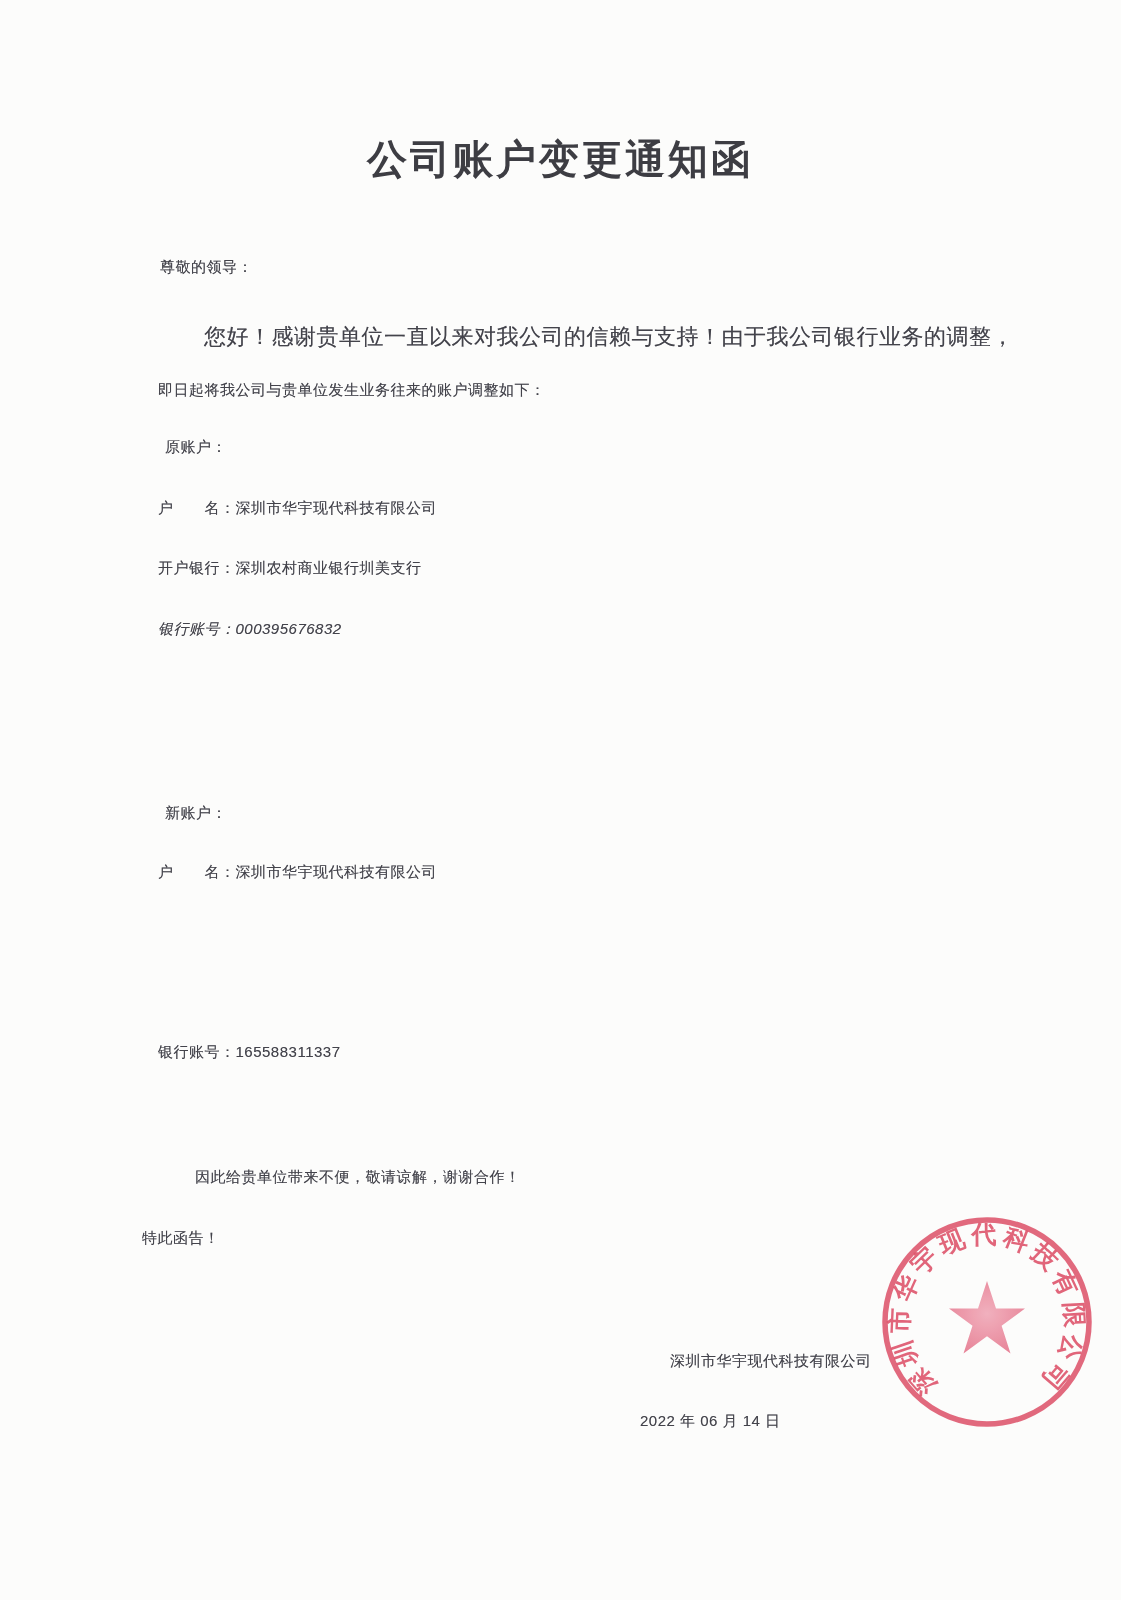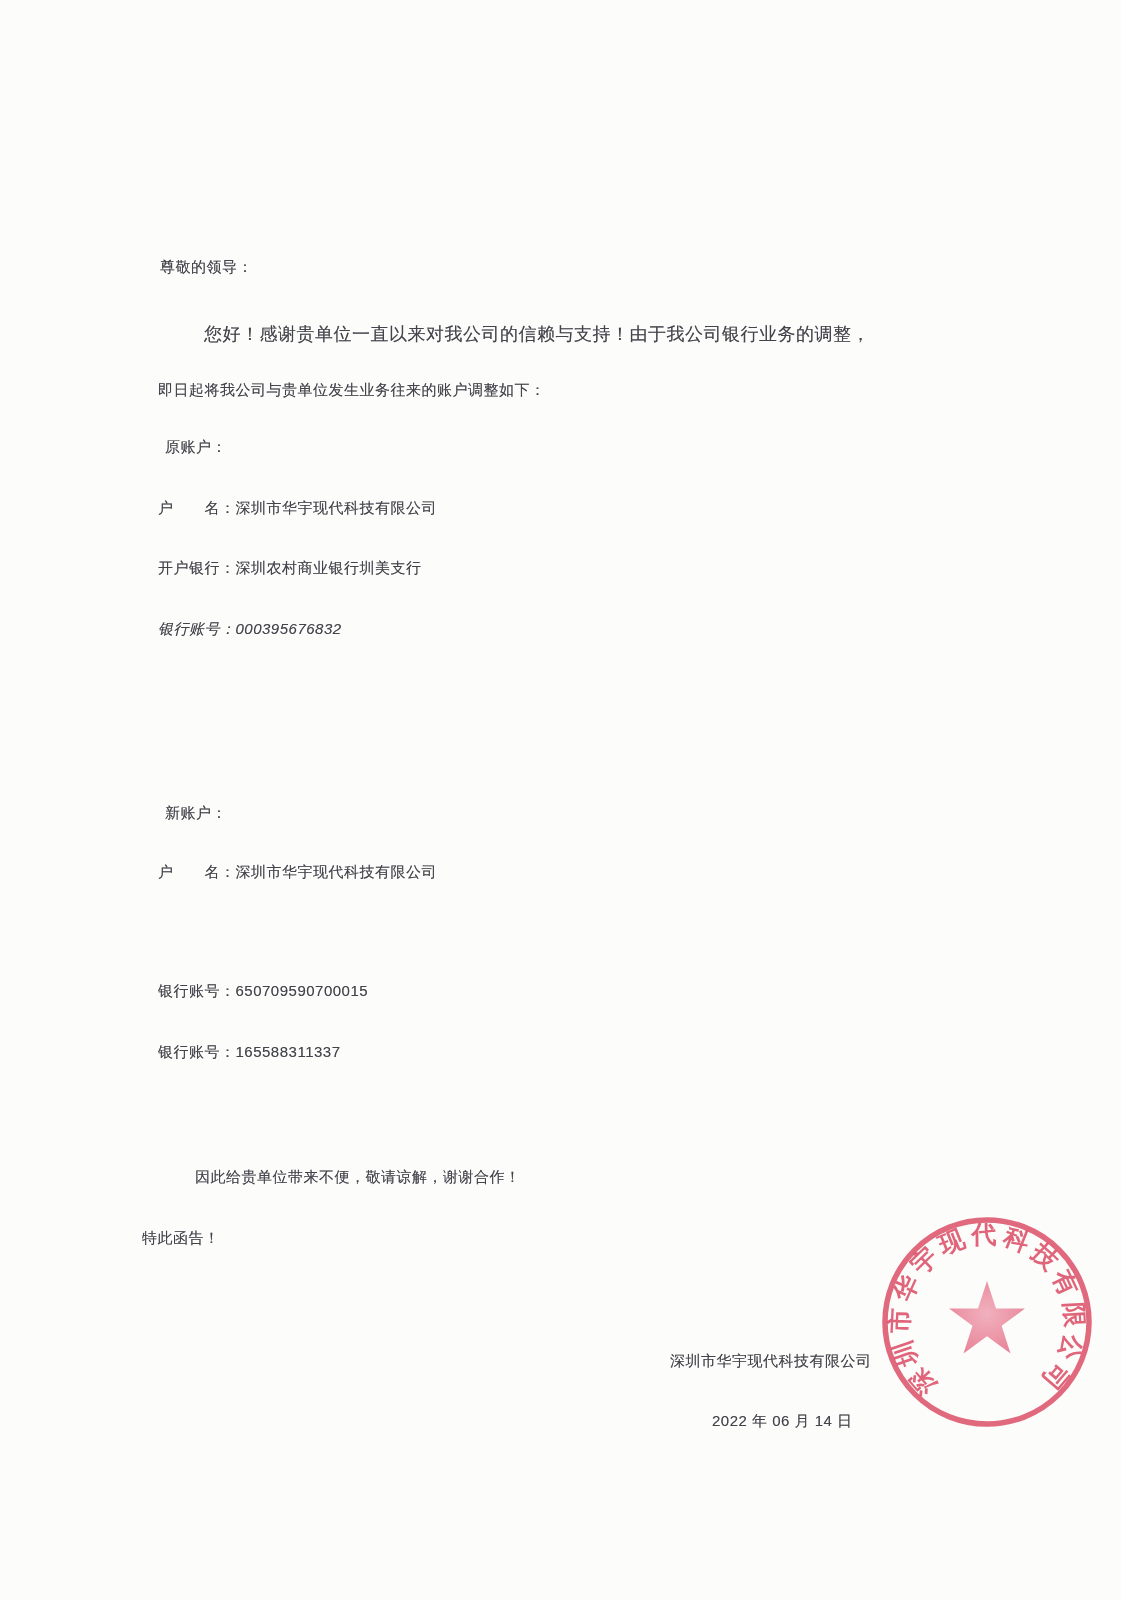--- a/index.html
+++ b/index.html
@@ -33,21 +33,21 @@
     position: absolute;
     font-size: 15px;
     line-height: 1.25;
     letter-spacing: 0.5px;
     white-space: nowrap;
     color: #43434b;
     text-shadow: 0 0 0.5px rgba(62,62,72,0.45);
   }
   .line .lbl { color: #43434b; }
   .line .val { color: #43434b; }
-  .intro-long { font-size: 18px; }
+  .intro-long { font-size: 22px; }
   .seal-wrap {
     position: absolute;
     left: 879px;
     top: 1214px;
     width: 216px;
     height: 216px;
     mix-blend-mode: multiply;
     opacity: 0.93;
     pointer-events: none;
   }
@@ -57,20 +57,21 @@
     font-size: 25px;
     font-weight: 600;
     letter-spacing: 5px;
   }
 </style>
 </head>
 <body>
 
 <div class="page">
 
+  <div class="doc-title">公司账户变更通知函</div>
 
   <div class="line" style="left:160px; top:258px;">尊敬的领导：</div>
 
   <div class="line intro-long" style="left:204px; top:323px;">您好！感谢贵单位一直以来对我公司的信赖与支持！由于我公司银行业务的调整，</div>
 
   <div class="line" style="left:158px; top:381px;">即日起将我公司与贵单位发生业务往来的账户调整如下：</div>
 
   <div class="line" style="left:165px; top:438px;">原账户：</div>
 
   <div class="line" style="left:158px; top:499px;">
@@ -85,35 +86,32 @@
     <span class="lbl">银行账号：</span><span class="val">000395676832</span>
   </div>
 
   <div class="line" style="left:165px; top:804px;">新账户：</div>
 
   <div class="line" style="left:158px; top:863px;">
     <span class="lbl">户　　名：</span><span class="val">深圳市华宇现代科技有限公司</span>
   </div>
 
 
-  <div class="line" style="left:158px; top:982px;">
-    <span class="lbl">银行账号：</span><span class="val">650709590700015</span>
-  </div>
 
   <div class="line" style="left:158px; top:1043px;">
     <span class="lbl">银行账号：</span><span class="val">165588311337</span>
   </div>
 
   <div class="line" style="left:158px; top:1168px;margin-left:37px;">因此给贵单位带来不便，敬请谅解，谢谢合作！</div>
 
   <div class="line" style="left:142px; top:1229px;">特此函告！</div>
 
   <div class="line" style="left:670px; top:1352px;">深圳市华宇现代科技有限公司</div>
 
-  <div class="line" style="left:712px; top:1412px;text-align:center;">2022 年 06 月 14 日</div>
+  <div class="line" style="left:640px; top:1412px;text-align:center;">2022 年 06 月 14 日</div>
 
   <div class="seal-wrap">
     <svg viewBox="0 0 216 216" xmlns="http://www.w3.org/2000/svg">
       <defs>
         <radialGradient id="starGrad" cx="50%" cy="45%" r="65%">
           <stop offset="0%" stop-color="#f2a3b4"></stop>
           <stop offset="100%" stop-color="#e56a84"></stop>
         </radialGradient>
         <path id="sealTextArc" d="M 59.4 170.3 A 79 79 0 1 1 156.6 170.3" fill="none"></path>
       </defs>

